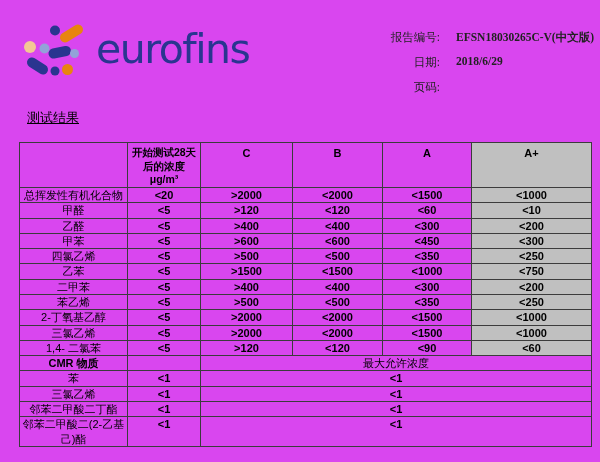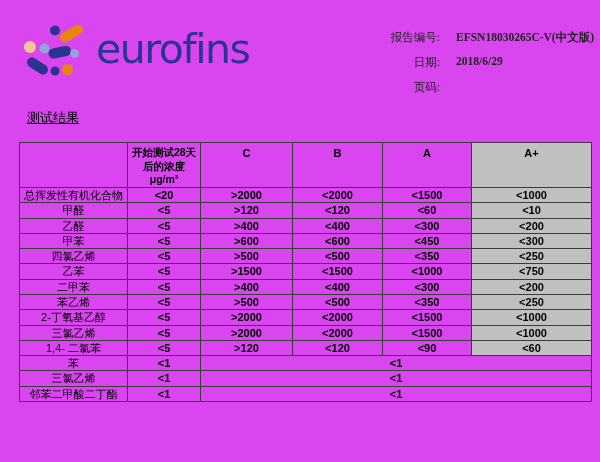--- a/index.html
+++ b/index.html
@@ -180,30 +180,40 @@
         </tr>
         <tr>
           <td class="name">1,4- 二氯苯</td>
           <td class="val">&lt;5</td>
           <td class="val">&gt;120</td>
           <td class="val">&lt;120</td>
           <td class="val">&lt;90</td>
           <td class="val ap">&lt;60</td>
         </tr>
         <tr>
+          <td class="name bold">CMR 物质</td>
+          <td class="val"></td>
+          <td class="center" colspan="4">最大允许浓度</td>
+        </tr>
+        <tr>
           <td class="name">苯</td>
           <td class="val">&lt;1</td>
           <td class="val" colspan="4">&lt;1</td>
         </tr>
         <tr>
           <td class="name">三氯乙烯</td>
           <td class="val">&lt;1</td>
           <td class="val" colspan="4">&lt;1</td>
         </tr>
         <tr>
           <td class="name">邻苯二甲酸二丁酯</td>
+          <td class="val">&lt;1</td>
+          <td class="val" colspan="4">&lt;1</td>
+        </tr>
+        <tr>
+          <td class="name">邻苯二甲酸二(2-乙基己)酯</td>
           <td class="val">&lt;1</td>
           <td class="val" colspan="4">&lt;1</td>
         </tr>
       </tbody>
   </table>
 
 </div>
 
 </body></html>

